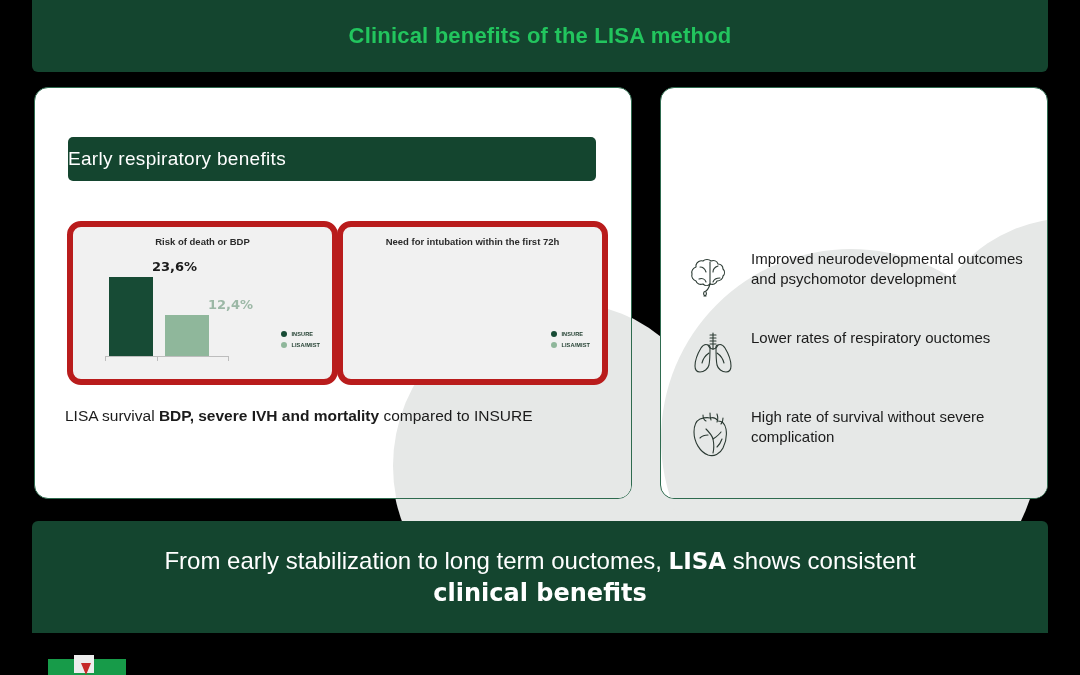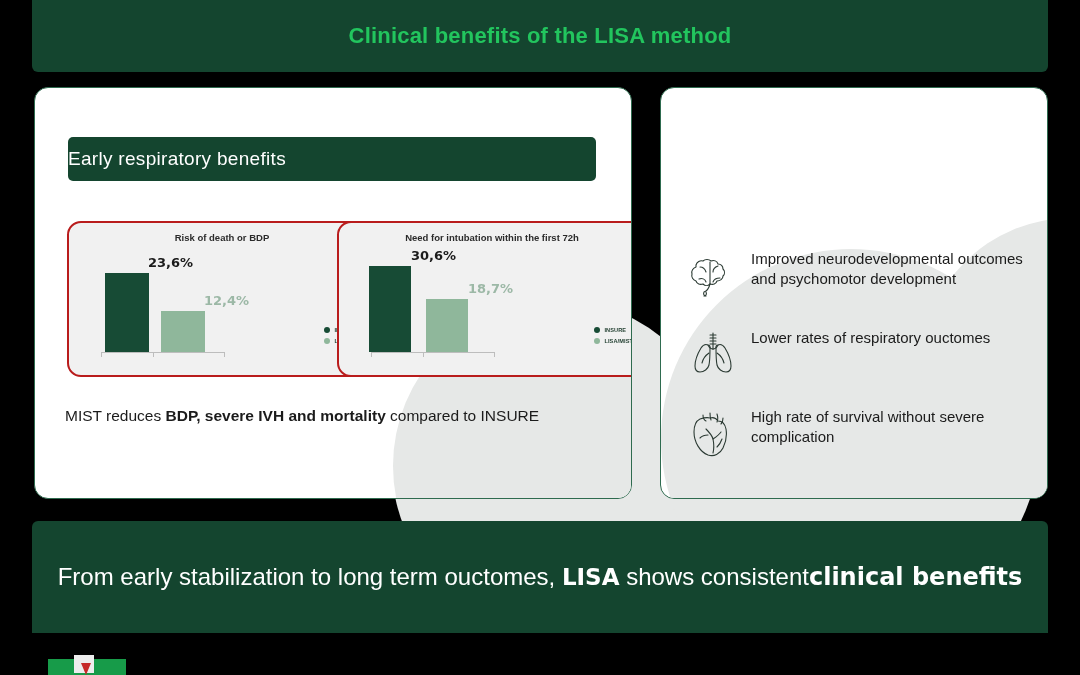--- a/index.html
+++ b/index.html
@@ -107,25 +107,24 @@
     letter-spacing: 0.3px;
     white-space: nowrap;
   }
   .pill-left  { left: 33px; top: 49px; width: 528px; height: 44px; }
   .pill-right { left: 32px; top: 48px; width: 322px; height: 42px; }
 
   
   .chart-card {
     position: absolute;
     background: #F1F1F1;
-    border: 2px solid #b91c1c;
+    border: 6px solid #b91c1c;
     border-radius: 14px;
     z-index: 4;
     overflow: hidden;
-    padding-left: 47px;
   }
   .chart-a { left: 32px;  top: 133px; width: 259px; height: 152px; }
   .chart-b { left: 302px; top: 133px; width: 259px; height: 152px; }
 
   .chart-title {
     position: absolute;
     top: 9px;
     left: 0;
     width: 100%;
     text-align: center;
@@ -254,21 +253,21 @@
   
   .footer-banner {
     position: absolute;
     left: 32px;
     top: 521px;
     width: 1016px;
     height: 112px;
     background: #14452F;
     border-radius: 6px 6px 0 0;
     display: flex;
-    flex-direction: row;
+    flex-direction: column;
     align-items: center;
     justify-content: center;
     z-index: 6;
   }
   .footer-line1 {
     color: #ffffff;
     font-size: 24px;
     font-family: "Liberation Sans", sans-serif;
     font-weight: 400;
     white-space: nowrap;
@@ -369,46 +368,34 @@
           </div>
           <div class="legend-row">
             <span class="legend-dot dot-light"></span>
             <span class="legend-text">LISA/MIST</span>
           </div>
         </div>
       </div>
 
       <div class="chart-card chart-b">
         <div class="chart-title">Need for intubation within the first 72h</div>
-        <div class="plot">
-          <div class="axis-line"></div>
-          <div class="tick" style="left:18px;"></div>
-          <div class="tick" style="left:70px;"></div>
-          <div class="tick" style="left:141px;"></div>
-
-          <div class="bar bar-dark" style="left:16px; width:42px; height:86px;"></div>
-          <div class="bar-label label-dark" style="left:13px; bottom:100px;">30,6%</div>
-
-          <div class="bar bar-light" style="left:73px; width:42px; height:53px;"></div>
-          <div class="bar-label label-light" style="left:70px; bottom:67px;">18,7%</div>
-        </div>
         <div class="legend">
           <div class="legend-row">
             <span class="legend-dot dot-dark"></span>
             <span class="legend-text">INSURE</span>
           </div>
           <div class="legend-row">
             <span class="legend-dot dot-light"></span>
             <span class="legend-text">LISA/MIST</span>
           </div>
         </div>
       </div>
 
       <div class="panel-caption">
-        <span>MIST reduces </span><b>BDP, severe IVH and mortality</b><span> compared to INSURE</span>
+        <span>LISA survival </span><b>BDP, severe IVH and mortality</b><span> compared to INSURE</span>
       </div>
 
     </div>
   </div>
 
   <div class="panel panel-right">
     <div class="panel-inner">
 
       <div class="panel-deco pdeco-right"></div>
       <div class="panel-deco pdeco-right2"></div>

